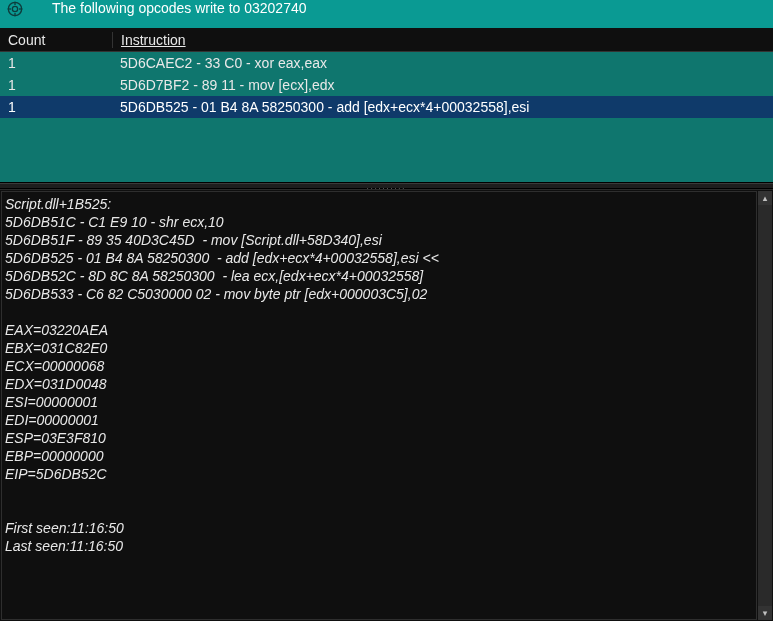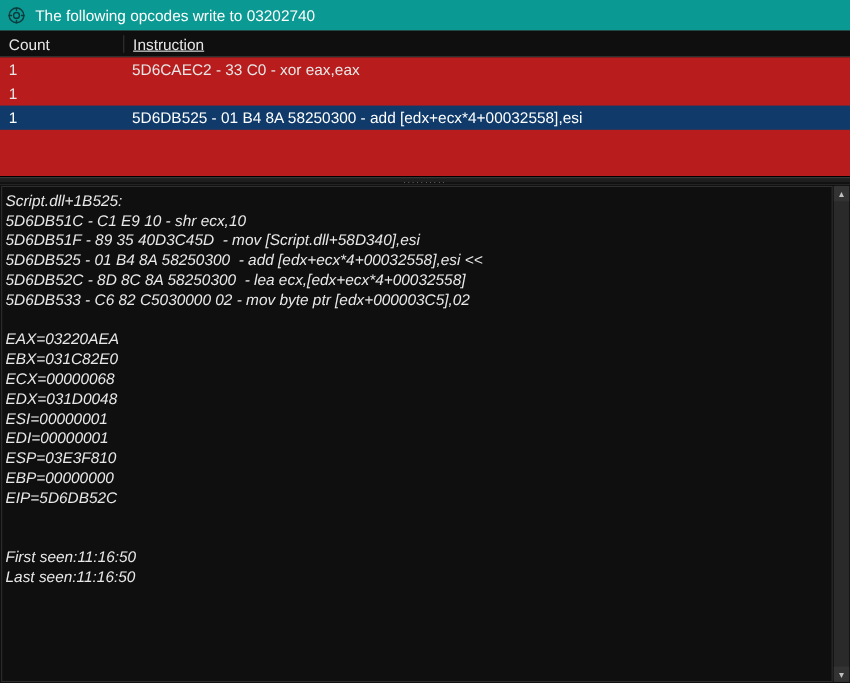--- a/index.html
+++ b/index.html
@@ -15,40 +15,40 @@
       width: 773px;
       height: 621px;
       overflow: hidden;
       display: flex;
       flex-direction: column;
     }
     .titlebar {
       background: #0a9a93;
       color: #ffffff;
       display: flex;
-      align-items: center;
       height: 28px;
       padding: 0 6px;
       flex: 0 0 auto;
+      gap: 20px;
     }
     .titlebar-icon {
       width: 18px;
       height: 18px;
       margin-right: 8px;
       display: inline-flex;
       align-items: center;
       justify-content: center;
     }
     .titlebar-text {
       font-size: 14px;
     }
     .top-panel {
-      background: #b91c1c;
+      background: #0f766e;
       flex: 0 0 auto;
-      height: 133px;
+      height: 155px;
       border-bottom: 1px solid #000;
     }
     .table-header {
       display: flex;
       background: #0f0f0f;
       border-top: 1px solid #0f0f0f;
       border-bottom: 1px solid #333;
       height: 24px;
       align-items: center;
     }
@@ -154,20 +154,21 @@
     <div class="col-count">Count</div>
     <div class="col-instr">Instruction</div>
   </div>
   <div class="table-body" id="table-body">
       <div class="row">
         <div class="cell-count">1</div>
         <div class="cell-instr">5D6CAEC2 - 33 C0  - xor eax,eax</div>
       </div>
       <div class="row">
         <div class="cell-count">1</div>
+        <div class="cell-instr">5D6D7BF2 - 89 11  - mov [ecx],edx</div>
       </div>
       <div class="row selected">
         <div class="cell-count">1</div>
         <div class="cell-instr">5D6DB525 - 01 B4 8A 58250300  - add [edx+ecx*4+00032558],esi</div>
       </div>
     </div>
 </div>
 
 <div class="splitter">..........</div>
 

